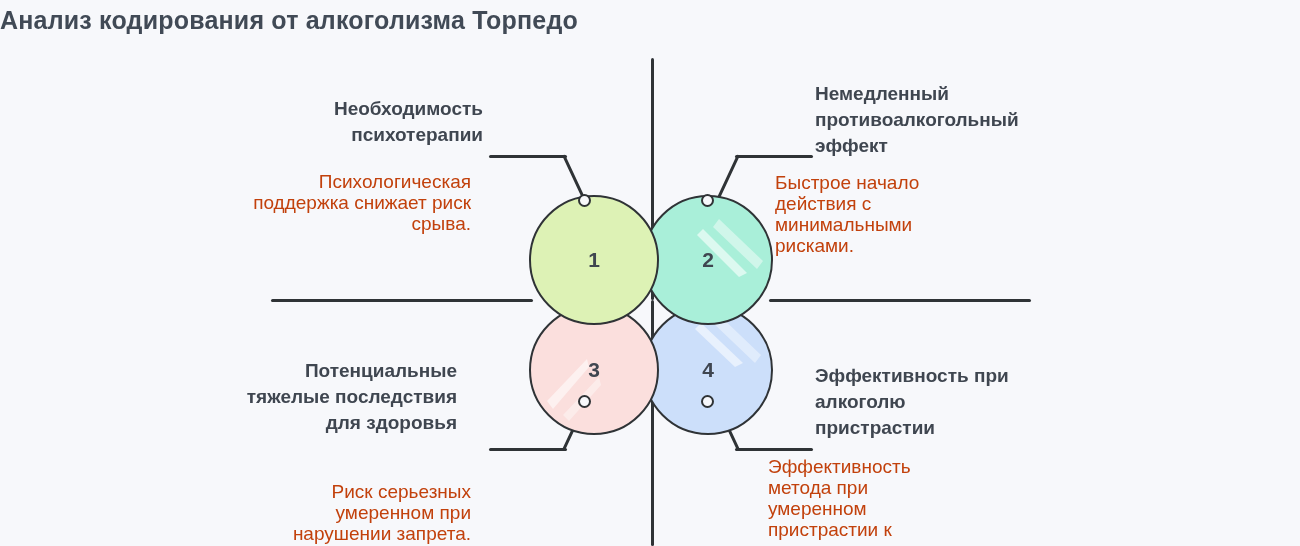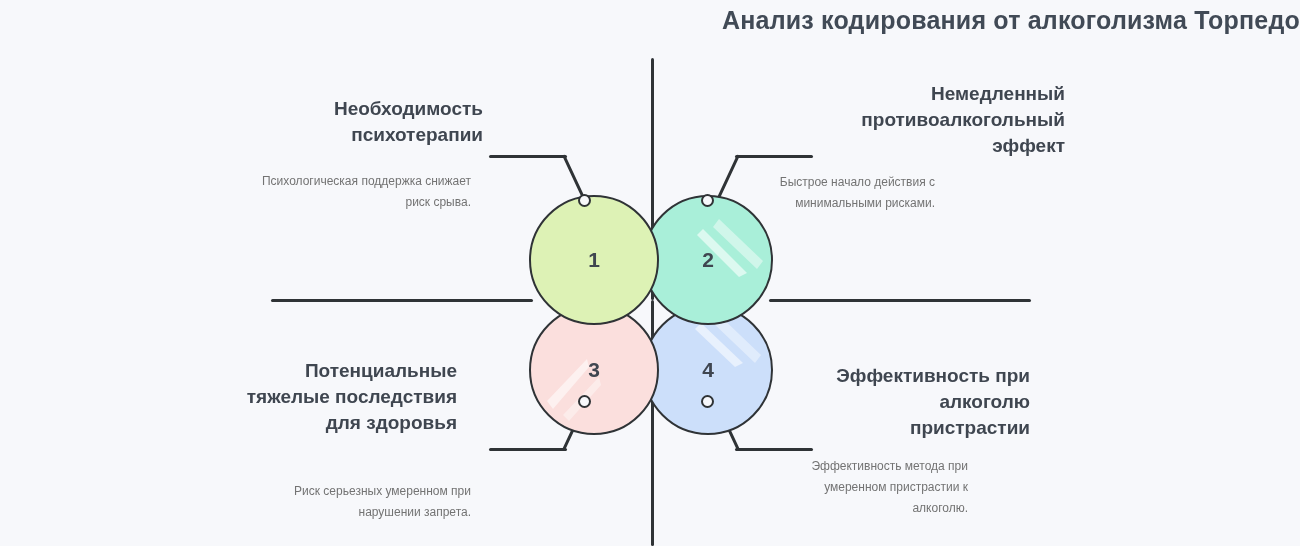--- a/index.html
+++ b/index.html
@@ -13,21 +13,21 @@
     font-family: "Liberation Sans", sans-serif;
     color: #3b4252;
     overflow: hidden;
     position: relative;
   }
   .title {
     position: absolute;
     top: 6px;
     left: 0;
     width: 1300px;
-    text-align: right;
+    text-align: left;
     font-size: 25px;
     font-weight: bold;
     color: #414a56;
     letter-spacing: .2px;
   }
 
   
   .line {
     position: absolute;
     background: #2f3336;
@@ -81,26 +81,26 @@
   
   .label-head {
     position: absolute;
     font-size: 19px;
     font-weight: bold;
     line-height: 26px;
     color: #3f4650;
   }
   .label-body {
     position: absolute;
-    font-size: 12px;
+    font-size: 19px;
     line-height: 21px;
-    color: #737373;
+    color: #c2410c;
   }
   .ta-right { text-align: right; }
-  .ta-left  { text-align: right; }
+  .ta-left  { text-align: left; }
 </style>
 </head>
 <body>
 
 <div class="title">Анализ кодирования от алкоголизма Торпедо</div>
 
 <div class="line v-line" style="left:651px; top:58px; height:242px;"></div>
 <div class="line v-line" style="left:651px; top:300px; height:246px;"></div>
 <div class="line h-line" style="left:271px; top:299px; width:262px;"></div>
 <div class="line h-line" style="left:769px; top:299px; width:262px;"></div>

